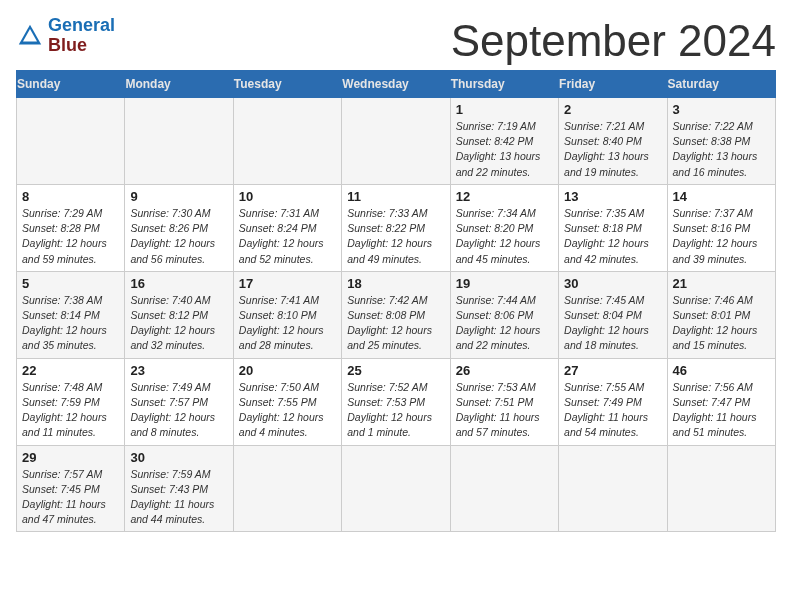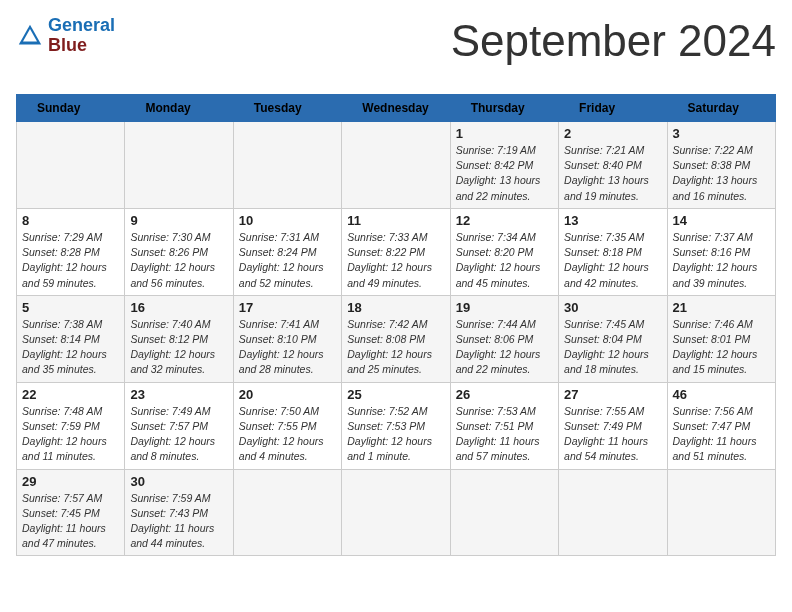--- a/index.html
+++ b/index.html
@@ -7,21 +7,21 @@
       font-family: Arial, sans-serif;
       background: #fff;
       width: 792px;
       min-height: 612px;
       padding: 16px;
     }
     .header {
       display: flex;
       justify-content: space-between;
       align-items: flex-start;
-      margin-bottom: 28px;
+      margin-bottom: 4px;
     }
     .logo {
       display: flex;
       align-items: center;
       gap: 4px;
     }
     .logo-text {
       font-size: 18px;
       font-weight: bold;
       color: #333;
@@ -46,22 +46,22 @@
       font-size: 14px;
       color: #555;
     }
     table {
       width: 100%;
       border-collapse: collapse;
       font-size: 10.5px;
     }
     thead tr th {
       background: #2b6cb0;
-      color: #000000;
-      padding: 6px 20px;
+      color: #e5e5e5;
+      padding: 6px 0;
       text-align: left;
       font-size: 12px;
       font-weight: bold;
       border: 1px solid #2b6cb0;
     }
     tbody tr td {
       border: 1px solid #ccc;
       vertical-align: top;
       padding: 4px 5px;
       background: #fff;

